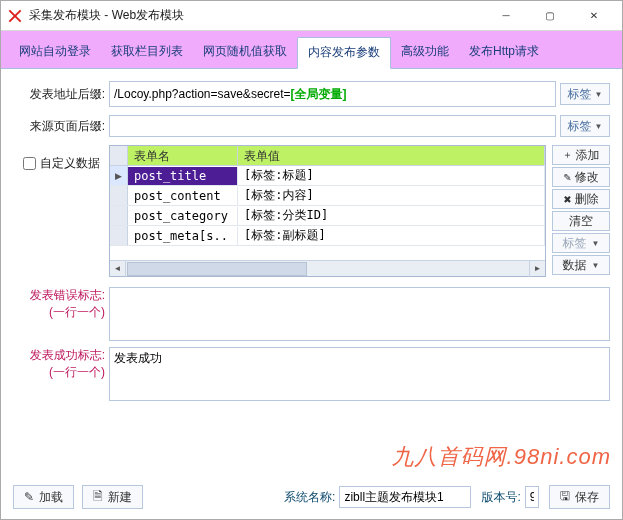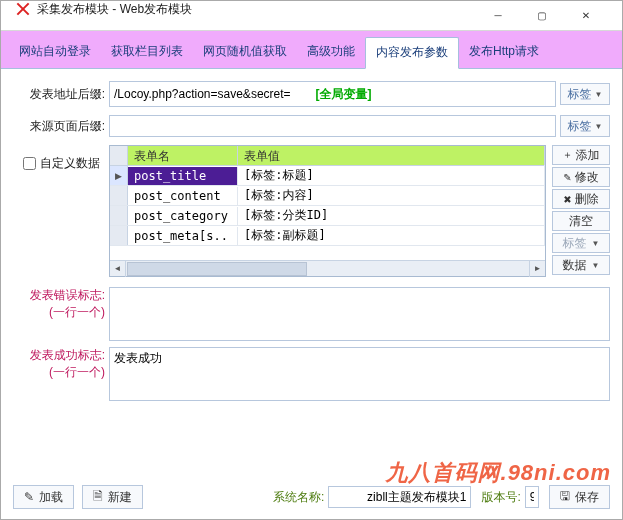--- a/index.html
+++ b/index.html
@@ -1,18 +1,18 @@
 <!DOCTYPE html>
 <html><head>
 <meta charset="utf-8">
 <style>
   * { box-sizing: border-box; font-family: "Microsoft YaHei", "SimSun", Arial, sans-serif; }
   body { margin:0; padding:0; background:#f0f0f0; width:623px; height:520px; overflow:hidden; }
   .window { width:623px; height:520px; background:#fff; border:1px solid #aaa; display:flex; flex-direction:column; }
-  .titlebar { height:30px; display:flex; padding:0 14px; border-bottom:1px solid #d8d8d8; background:#fff; font-size:12px; }
+  .titlebar { height:30px; display:flex; align-items:center; padding:0 6px; border-bottom:1px solid #d8d8d8; background:#fff; font-size:12px; }
   .titlebar .app-icon { width:16px; height:16px; margin-right:6px; background:#fff; position:relative; }
   .titlebar .app-icon::before, .titlebar .app-icon::after { content:""; position:absolute; left:7px; top:0; width:2px; height:16px; background:#d22; }
   .titlebar .app-icon::before { transform:rotate(45deg); }
   .titlebar .app-icon::after { transform:rotate(-45deg); }
   .titlebar .title { flex:1; color:#222; }
   .win-btn { width:44px; height:28px; display:flex; align-items:center; justify-content:center; color:#333; font-size:10px; }
   .tabs { display:flex; padding:6px 8px 0 8px; font-size:12px; border-bottom:1px solid #a6bfde; background:#f0abfc; }
   .tab { padding:6px 10px 7px; color:#1a3e7a; cursor:pointer; }
   .tab.active { border:1px solid #a6bfde; border-bottom:1px solid #fff; background:#fff; color:#1a3e7a; margin-bottom:-1px; border-radius:2px 2px 0 0; }
   .content { flex:1; padding:12px 12px 4px 12px; overflow:hidden; display:flex; flex-direction:column; }
@@ -48,50 +48,50 @@
   .side-btn { height:20px; margin-bottom:2px; border:1px solid #b7c7dd; background:#f7f9fc; font-size:12px; color:#333; display:flex; align-items:center; justify-content:center; cursor:pointer; gap:3px; }
   .side-btn.disabled { color:#9aa7b8; }
   .side-btn .chev { font-size:8px; color:#555; margin-left:2px; }
   .side-btn .ico { font-size:10px; }
   .ta-row { display:flex; margin-bottom:6px; font-size:12px; }
   .ta-row .label { width:96px; text-align:right; color:#be185d; padding-right:4px; line-height:1.4; }
   .ta-row textarea { flex:1; height:54px; border:1px solid #b7c7dd; font-size:12px; padding:2px 4px; resize:none; font-family:inherit; }
   .footer { display:flex; align-items:center; padding:8px 12px 10px; font-size:12px; border-top:0; }
   .f-btn { height:24px; border:1px solid #b7c7dd; background:#f7f9fc; padding:0 10px; display:flex; align-items:center; gap:5px; color:#333; cursor:pointer; font-size:12px; margin-right:8px; }
   .f-sp { flex:1; }
-  .f-lbl { color:#4d7c0f; margin-right:4px; }
+  .f-lbl { color:#0c4a6e; margin-right:4px; }
   .f-in { height:22px; border:1px solid #b7c7dd; padding:0 4px; font-size:12px; }
   .accent-text { color:#0a0; font-weight:bold; }
-  .watermark { position:absolute; right:12px; bottom:32px; font-size:22px; font-weight:bold; color:#e53; letter-spacing:1px; font-style:italic; opacity:0.9; pointer-events:none; }
+  .watermark { position:absolute; right:12px; bottom:48px; font-size:22px; font-weight:normal; color:#e53; letter-spacing:1px; font-style:italic; opacity:0.9; pointer-events:none; }
 </style>
 </head>
 <body>
 
 <div class="window">
   <div class="titlebar">
     <div class="app-icon"></div>
     <div class="title">采集发布模块 - Web发布模块</div>
     <div class="win-btn">─</div>
     <div class="win-btn">▢</div>
     <div class="win-btn close">✕</div>
   </div>
 
   <div class="tabs" id="tabbar">
       <div class="tab">网站自动登录</div>
       <div class="tab">获取栏目列表</div>
       <div class="tab">网页随机值获取</div>
+      <div class="tab active">内容发布参数</div>
       <div class="tab">高级功能</div>
-      <div class="tab active">内容发布参数</div>
       <div class="tab">发布Http请求</div>
     </div>
 
   <div class="content">
     <div class="row">
       <div class="label">发表地址后缀:</div>
-      <div style="flex:1;height:22px;border:1px solid #b7c7dd;padding:12px 4px;font-size:12px;display:flex;align-items:center;font-family:SimSun,monospace;gap:25px;">
+      <div style="flex:1;height:22px;border:1px solid #b7c7dd;padding:12px 4px;font-size:12px;display:flex;align-items:center;font-family:SimSun,monospace;">
         <span>/Locoy.php?action=save&amp;secret=</span>
           <span class="accent-text">[全局变量]</span>
       </div>
       <div class="tag-btn">
           <span>标签</span>
           <span class="chev">▼</span>
         </div>
     </div>
 
     <div class="row">
@@ -194,21 +194,21 @@
     <div class="f-btn">
         <span>✎</span>
         <span>加载</span>
       </div>
     <div class="f-btn">
         <span>🗎</span>
         <span>新建</span>
       </div>
     <div class="f-sp"></div>
     <span class="f-lbl">系统名称:</span>
-    <input class="f-in" style="width: 143px; text-align: right;" value="zibll主题发布模块1">
+    <input class="f-in" style="width: 132px;" value="zibll主题发布模块1">
     <span class="f-lbl" style="margin-left:10px">版本号:</span>
     <input class="f-in" style="width: 14px;" value="9.9">
     <div class="f-btn" style="margin-left:10px;margin-right:0">
         <span>🖫</span>
         <span>保存</span>
       </div>
   </div>
 </div>
 
 <div class="watermark">九八首码网.98ni.com</div>

